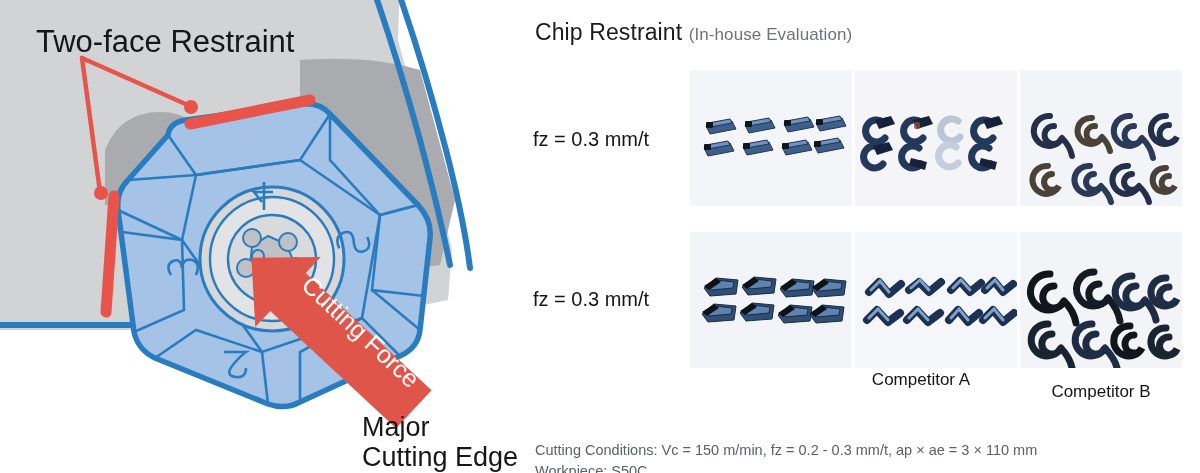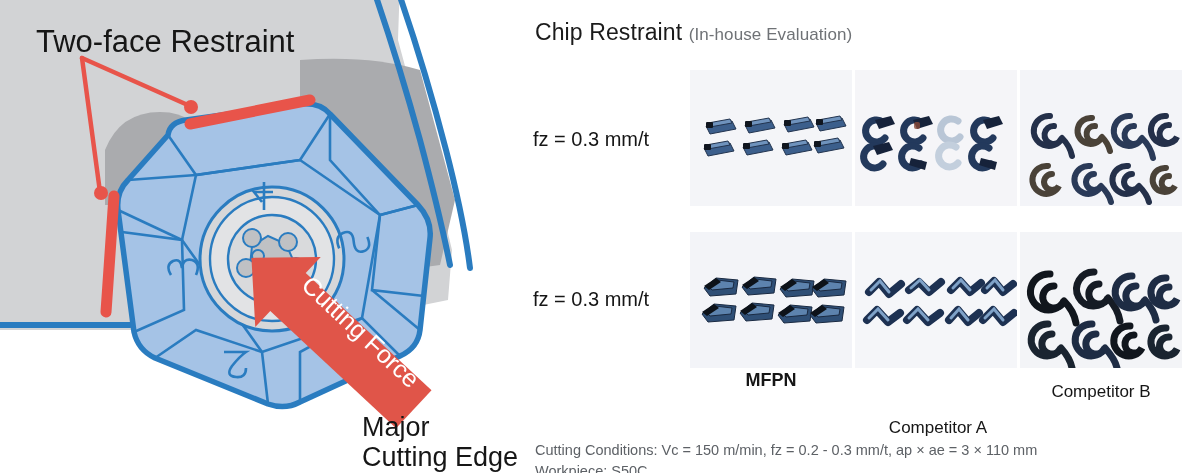--- a/index.html
+++ b/index.html
@@ -41,21 +41,21 @@
     position:absolute;font-size:20px;color:#161616;white-space:nowrap;
   }
   .rowlabel.r1{left:13px;top:128px;}
   .rowlabel.r2{left:13px;top:288px;}
 
   .collabel{
     position:absolute;top:370px;font-size:17px;color:#161616;
     text-align:center;white-space:nowrap;
   }
   .collabel.c1{left:170px;width:162px;font-weight:bold;font-size:18px;}
-  .collabel.c2{left:337px;width:162px;margin-top:48px;}
+  .collabel.c2{left:320px;width:162px;}
   .collabel.c3{left:500px;width:162px;margin-top:12px;}
 
   .tile{
     position:absolute;width:162px;height:136px;overflow:hidden;
     background:#fbfbfd;
   }
   .tile svg{display:block;width:162px;height:136px;}
   .tile.c1{left:170px;} .tile.c2{left:335px;} .tile.c3{left:500px;}
   .tile.r1{top:70px;} .tile.r2{top:232px;}
 
@@ -391,21 +391,20 @@
             <g stroke="#11161d">
               <path d="M110 94 a15 15 0 1 0 12 22 a9 9 0 1 1 -8 -13"></path>
             </g>
             <g stroke="#1a2430">
               <path d="M146 96 a14 14 0 1 0 11 21 a9 9 0 1 1 -8 -12"></path>
             </g>
           </g>
         </svg>
       </div>
 
-      <div class="collabel c1">MFPN</div>
       <div class="collabel c2">Competitor A</div>
       <div class="collabel c3">Competitor B</div>
     </div>
 
     <div class="conditions">
       <div>Cutting Conditions: Vc = 150 m/min, fz = 0.2 - 0.3 mm/t, ap × ae = 3 × 110 mm</div>
       <div>Workpiece: S50C</div>
     </div>
   </div>
 </div>

